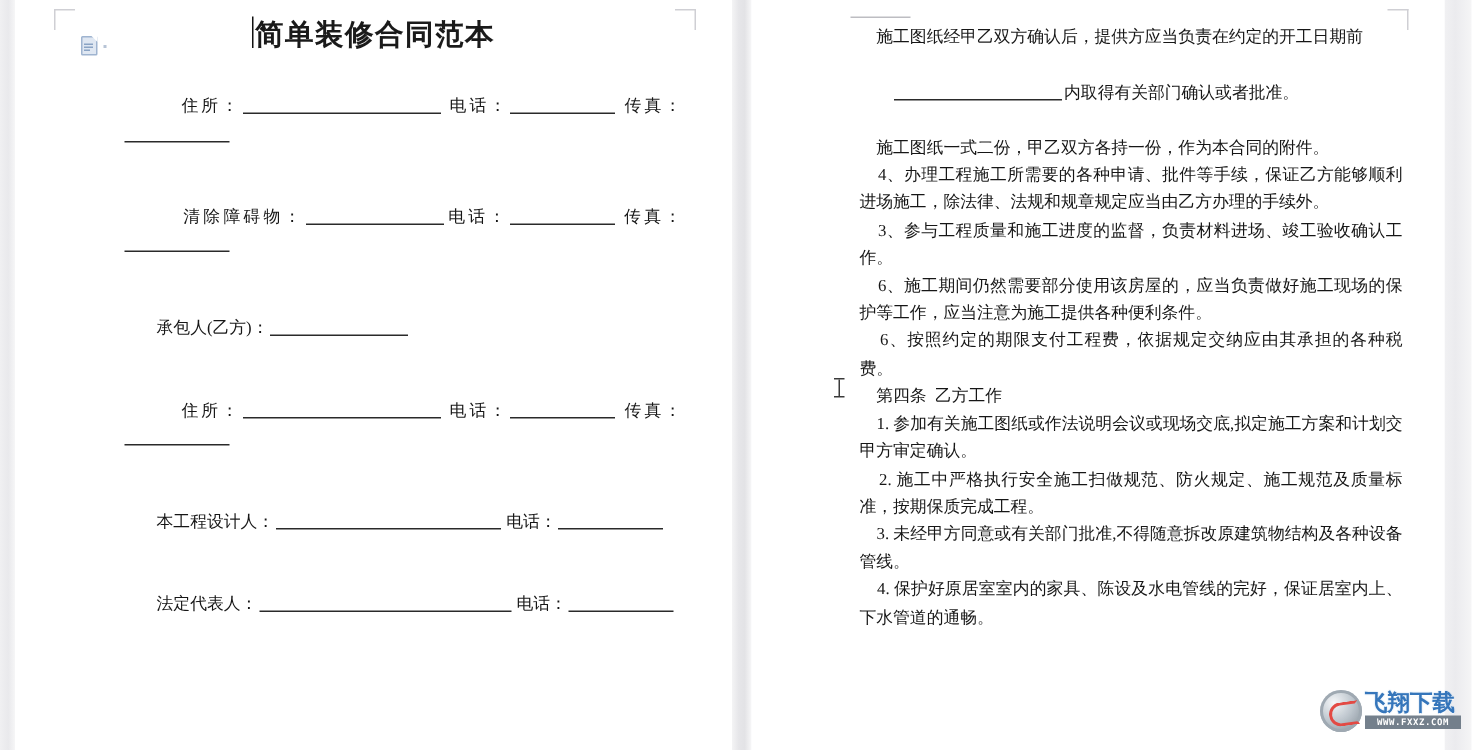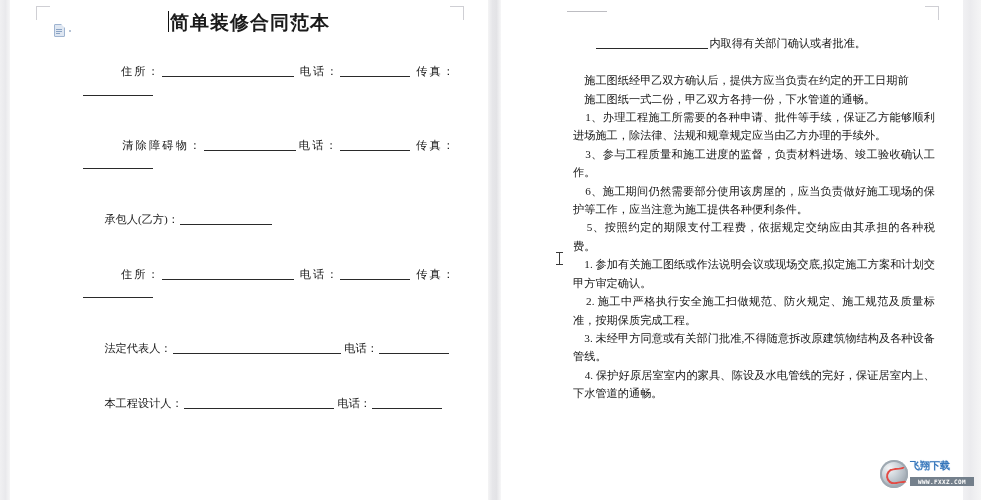--- a/index.html
+++ b/index.html
@@ -193,21 +193,21 @@
     border: 2.5px solid #e2413a;
     border-right-color: transparent;
     border-radius: 8px 0 0 8px;
     transform: rotate(-8deg);
   }
   .wm-text {
     position: absolute;
     left: 30px; top: 1px;
     width: 64px;
     font-family: Liberation Mono, monospace;
-    font-size: 10px;
+    font-size: 15px;
     font-weight: 700;
     letter-spacing: 0px;
     color: #2b6fb8;
     text-shadow: 0 1px 0 #ffffff, 0 0 1px #8fb8dd;
     white-space: nowrap;
   }
   .wm-url {
     position: absolute;
     left: 30px; top: 19px;
     width: 64px;
@@ -274,50 +274,51 @@
 
       <p class="ln">
         <span>承包人(乙方)：</span><span class="blank l"></span>
       </p>
 
       <p class="ln">
         <span>住所：</span><span class="blank xxl"></span>&nbsp;<span>电话：</span><span class="blank m"></span>&nbsp;<span>传真：</span><span class="blank m"></span>
       </p>
 
       <p class="ln">
+        <span>本工程设计人：</span><span class="blank w150"></span>&nbsp;<span>电话：</span><span class="blank m"></span>
+      </p>
+
+      <p class="ln">
         <span>法定代表人：</span><span class="blank w168"></span>&nbsp;<span>电话：</span><span class="blank m"></span>
-      </p>
-
-      <p class="ln">
-        <span>本工程设计人：</span><span class="blank w150"></span>&nbsp;<span>电话：</span><span class="blank m"></span>
       </p>
 
       <p class="ln">
         
       </p>
 
     </div>
   </div>
 
   <div class="page page-right">
 
     <div class="corner tr" style="left:424px; top:6px;"></div>
     <div class="flow-rule"></div>
 
     <div class="body-col">
 
+      <p class="ln">    施工图纸经甲乙双方确认后，提供方应当负责在约定的开工日期前</p>
       <p class="ln">
         <span class="blank xl"></span><span>内取得有关部门确认或者批准。</span>
       </p>
-      <p class="ln">    施工图纸经甲乙双方确认后，提供方应当负责在约定的开工日期前</p>
-      <p class="ln">    施工图纸一式二份，甲乙双方各持一份，下水管道的通畅。</p>
-      <p class="ln">    1、办理工程施工所需要的各种申请、批件等手续，保证乙方能够顺利进场施工，除法律、法规和规章规定应当由乙方办理的手续外。</p>
+      <p class="ln">    施工图纸一式二份，甲乙双方各持一份，作为本合同的附件。</p>
+      <p class="ln">    4、办理工程施工所需要的各种申请、批件等手续，保证乙方能够顺利进场施工，除法律、法规和规章规定应当由乙方办理的手续外。</p>
       <p class="ln">    3、参与工程质量和施工进度的监督，负责材料进场、竣工验收确认工作。</p>
       <p class="ln">    6、施工期间仍然需要部分使用该房屋的，应当负责做好施工现场的保护等工作，应当注意为施工提供各种便利条件。</p>
-      <p class="ln">    5、按照约定的期限支付工程费，依据规定交纳应由其承担的各种税费。</p>
+      <p class="ln">    6、按照约定的期限支付工程费，依据规定交纳应由其承担的各种税费。</p>
+      <p class="ln">    第四条  乙方工作</p>
       <p class="ln">    1. 参加有关施工图纸或作法说明会议或现场交底,拟定施工方案和计划交甲方审定确认。</p>
       <p class="ln">    2. 施工中严格执行安全施工扫做规范、防火规定、施工规范及质量标准，按期保质完成工程。</p>
       <p class="ln">    3. 未经甲方同意或有关部门批准,不得随意拆改原建筑物结构及各种设备管线。</p>
       <p class="ln">    4. 保护好原居室室内的家具、陈设及水电管线的完好，保证居室内上、下水管道的通畅。</p>
 
     </div>
   </div>
 
   <div class="ibeam">
     <span class="cap t"></span>

